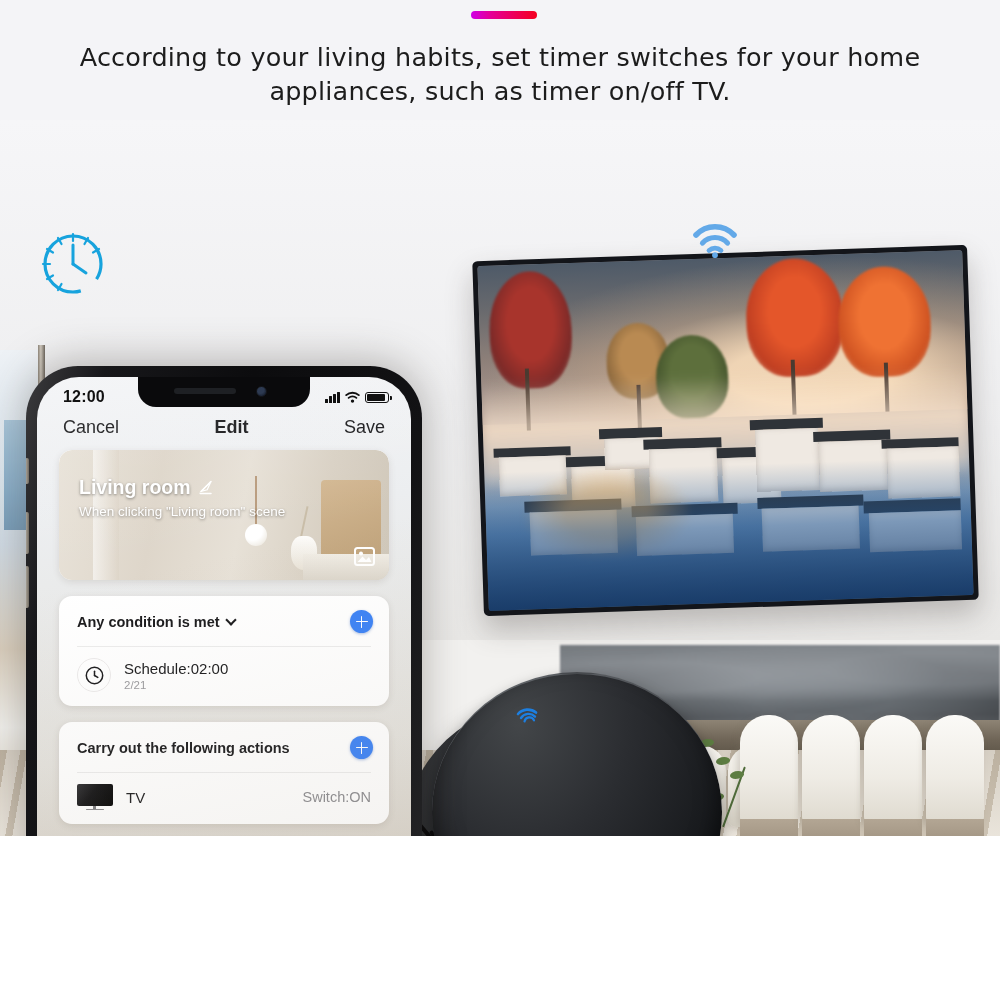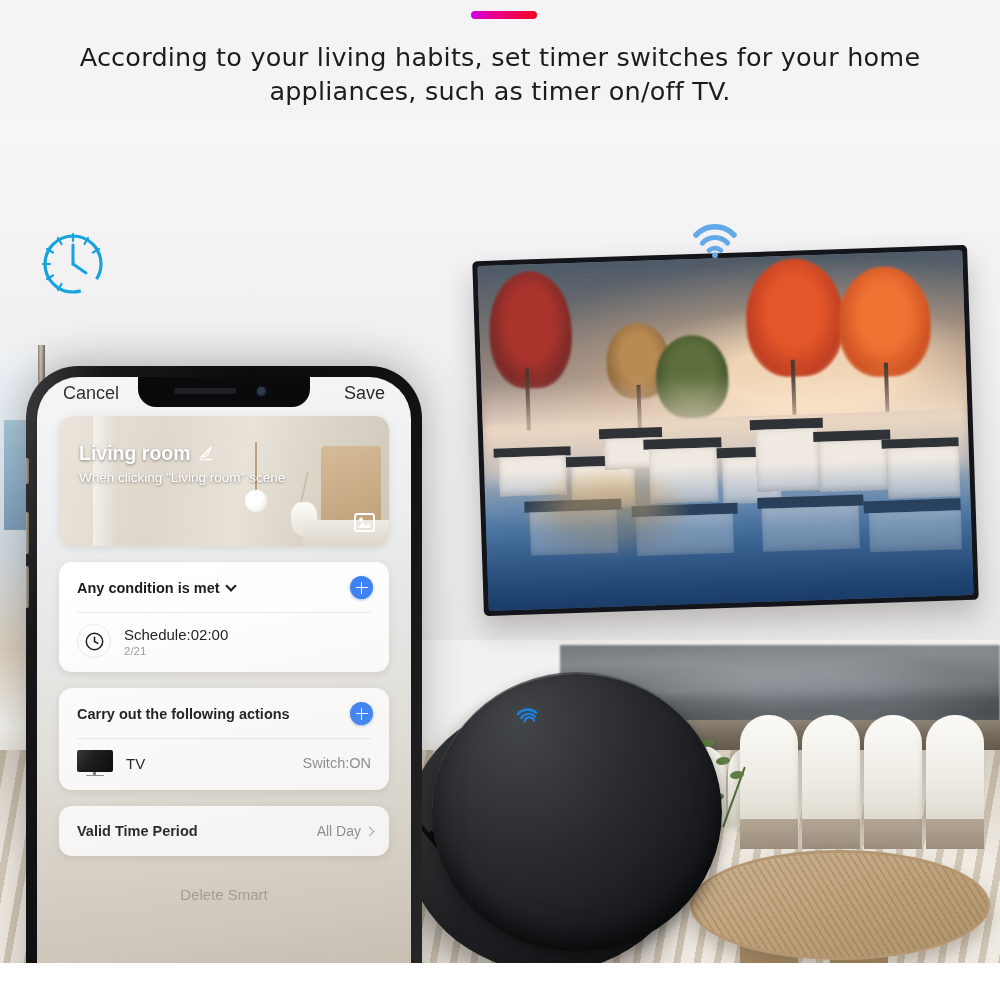--- a/index.html
+++ b/index.html
@@ -3,21 +3,21 @@
 <meta charset="utf-8">
 <style>
   * { box-sizing: border-box; margin: 0; padding: 0; }
   html, body {
     width: 1000px; height: 1000px;
     font-family: "Liberation Sans", sans-serif;
     overflow: hidden;
   }
   #page {
     position: relative;
-    width: 1000px; height: 963px;
+    width: 1000px; height: 836px;
     background: #f4f4f7;
     overflow: hidden;
   }
 
   
   .accent-pill {
     position: absolute; left: 471px; top: 11px;
     width: 66px; height: 8px; border-radius: 5px;
     background: linear-gradient(90deg, #cf00e6 0%, #e4009a 28%, #f5001f 100%);
   }
@@ -612,20 +612,39 @@
     <div class="phone-btn" style="top:92px;  height:26px;"></div>
     <div class="phone-btn" style="top:146px; height:42px;"></div>
     <div class="phone-btn" style="top:200px; height:42px;"></div>
 
     <div class="phone-inner">
       <div class="notch">
         <div class="notch-speaker"></div>
         <div class="notch-cam"></div>
       </div>
 
+      <div class="statusbar">
+        <div class="status-time">12:00</div>
+        <div class="status-icons">
+          <div class="sig-bars">
+            <i style="height:4px"></i>
+              <i style="height:6.5px"></i>
+              <i style="height:9px"></i>
+              <i style="height:11px"></i>
+          </div>
+          <svg width="15" height="12" viewBox="0 0 15 12">
+            <path d="M1.2 4.1 A9.5 9.5 0 0 1 13.8 4.1" fill="none" stroke="#111" stroke-width="1.9" stroke-linecap="round"></path>
+            <path d="M3.6 6.9 A6 6 0 0 1 11.4 6.9" fill="none" stroke="#111" stroke-width="1.8" stroke-linecap="round"></path>
+            <circle cx="7.5" cy="10.1" r="1.7" fill="#111"></circle>
+          </svg>
+          <div class="battery">
+            <div class="battery-fill" style="width:92%"></div>
+          </div>
+        </div>
+      </div>
 
       <div class="navrow">
         <div>Cancel</div>
         <div class="nav-center">Edit</div>
         <div>Save</div>
       </div>
 
       <div class="cards">
 
         <div class="card" style="margin-bottom:16px">

